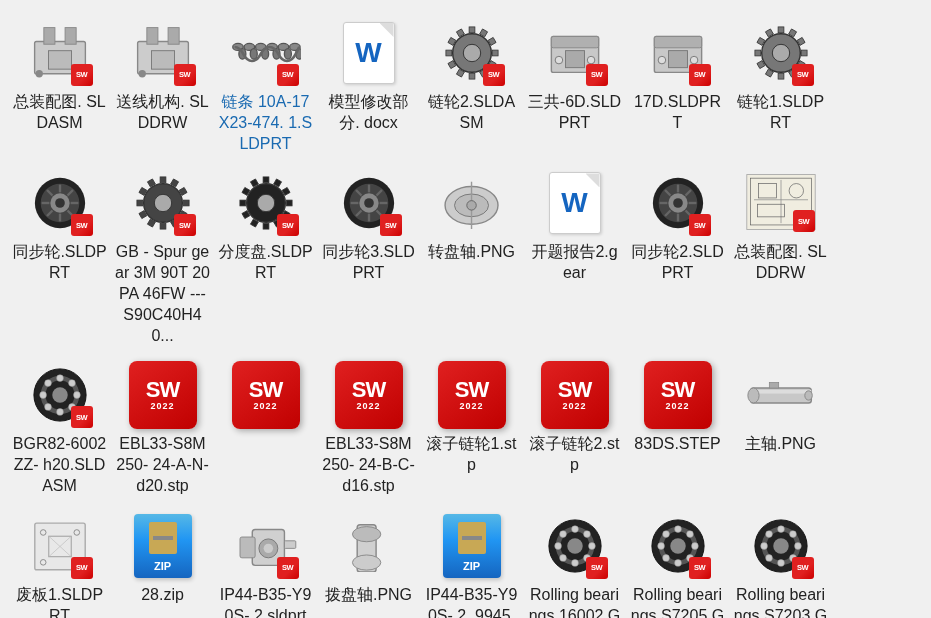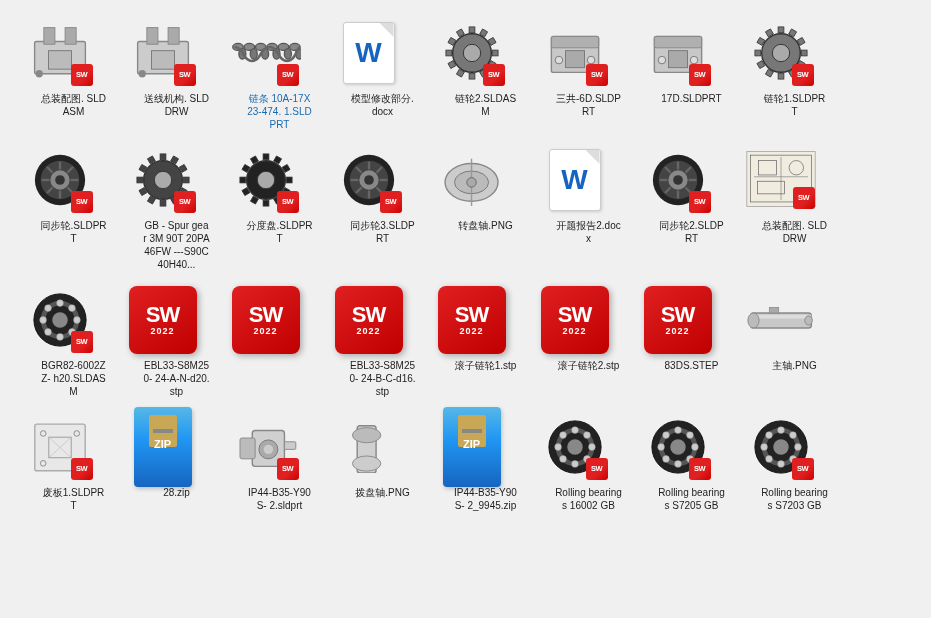--- a/index.html
+++ b/index.html
@@ -31,25 +31,24 @@
     .icon-wrapper {
       position: relative;
       width: 70px;
       height: 70px;
       display: flex;
       align-items: center;
       justify-content: center;
       margin-bottom: 4px;
     }
     .item-label {
-      font-size: 10px;
+      font-size: 16px;
       line-height: 1.3;
       word-break: break-all;
       max-width: 96px;
-      margin-left: 28px;
     }
     .item-label.blue { color: #1a6ab1; }
 
     
     .sw-badge {
       position: absolute;
       bottom: 2px;
       right: 2px;
       width: 22px;
       height: 22px;
@@ -116,27 +115,27 @@
     }
     .word-icon .w-letter {
       font-size: 28px;
       font-weight: bold;
       color: #1565c0;
     }
 
     
     .zip-icon {
       width: 58px;
-      height: 80px;
+      height: 64px;
       background: linear-gradient(180deg, #56b8e6 0%, #2196f3 40%, #1565c0 100%);
       border-radius: 4px;
       display: flex;
       flex-direction: column;
       align-items: center;
-      justify-content: center;
+      justify-content: flex-end;
       padding-bottom: 6px;
       position: relative;
       box-shadow: 1px 2px 4px rgba(0,0,0,0.2);
     }
     .zip-icon::before {
       content: '';
       position: absolute;
       top: 8px;
       left: 50%;
       transform: translateX(-50%);
@@ -406,21 +405,21 @@
   </svg>
       </div>
       <div class="item-label">转盘轴.PNG</div>
     </div>
     <div class="item">
       <div class="icon-wrapper">
         <div class="word-icon">
           <div class="w-letter">W</div>
         </div>
       </div>
-      <div class="item-label">开题报告2.docx</div>
+      <div class="item-label">开题报告2.gear</div>
     </div>
     <div class="item">
       <div class="icon-wrapper">
         <svg viewBox="0 0 60 60" width="58" height="58">
     <circle cx="30" cy="30" r="26" fill="#222"></circle>
     <circle cx="30" cy="30" r="20" fill="#444"></circle>
     <circle cx="30" cy="30" r="10" fill="#888"></circle>
     <circle cx="30" cy="30" r="5" fill="#333"></circle>
     <line x1="41" y1="30" x2="49" y2="30" stroke="#666" stroke-width="2.5"></line>
           <line x1="37.77817459305202" y1="37.77817459305202" x2="43.435028842544405" y2="43.4350288425444" stroke="#666" stroke-width="2.5"></line>

